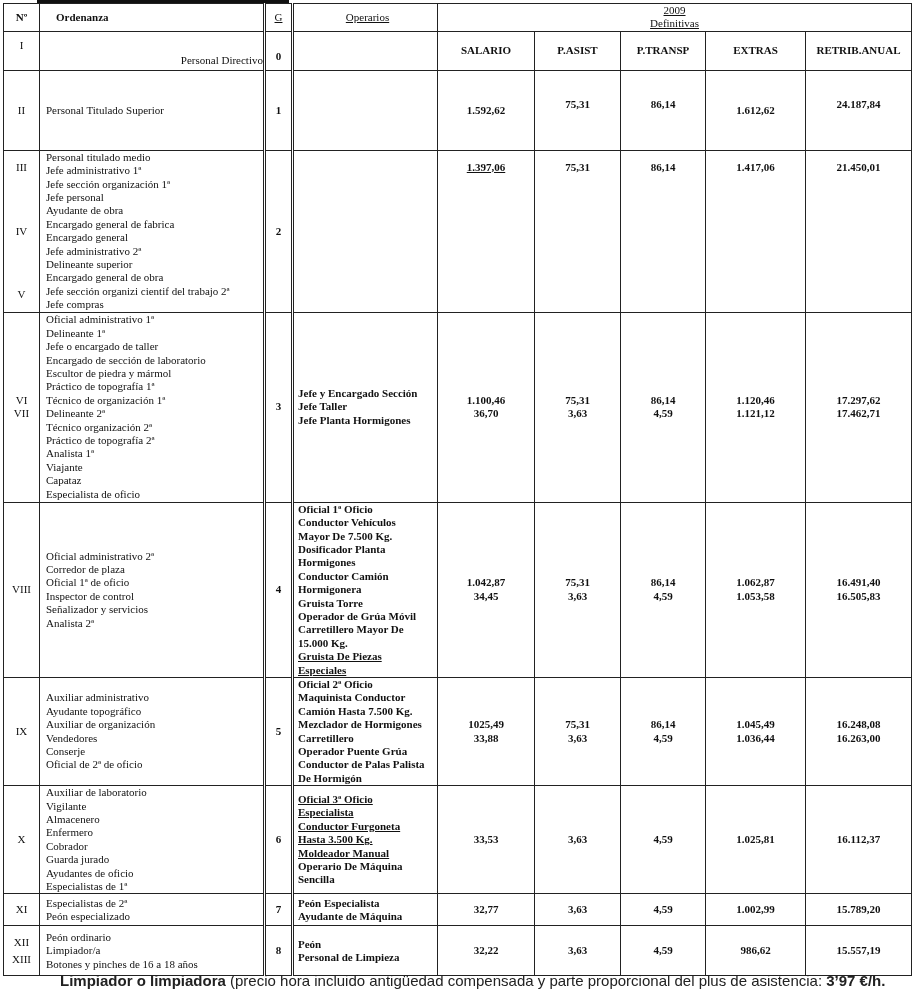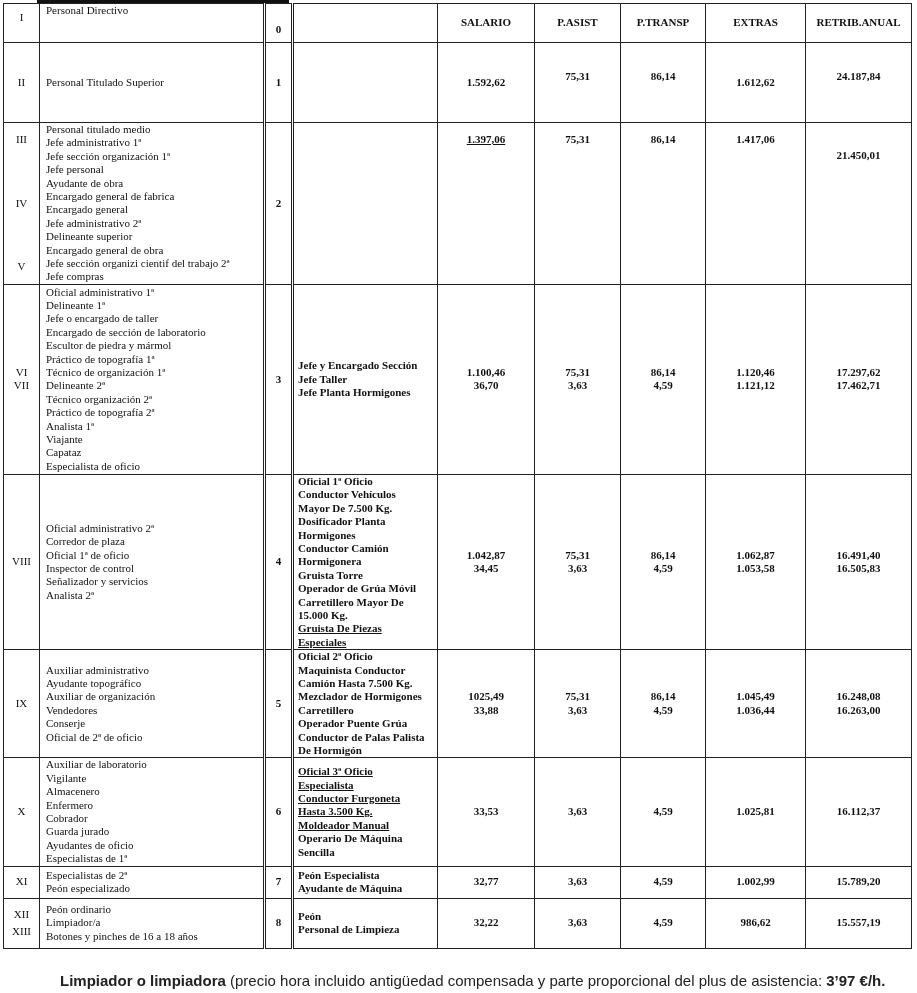--- a/index.html
+++ b/index.html
@@ -36,27 +36,37 @@
       <col style="width:225px">
       <col style="width:28px">
       <col style="width:145px">
     <col style="width:97px">
       <col style="width:86px">
       <col style="width:85px">
       <col style="width:100px">
       <col style="width:106px">
   </colgroup>
   <tbody id="tbody">
+    <tr class="hdr">
+      <td class="c-num">Nº</td>
+      <td class="c-ord">Ordenanza</td>
+      <td class="c-g">G</td>
+      <td class="c-op">Operarios</td>
+      <td colspan="5" class="year">
+        <span>2009</span>
+        <span>Definitivas</span>
+      </td>
+    </tr>
   <tr style="height: 39px;">
         <td class="c-num" style="vertical-align: top; padding-top: 7px;">
           <div class="roman-stack" style="height: auto;">
             <span class="line">I</span>
           </div>
         </td>
-        <td class="c-ord" style="vertical-align: top; padding-top: 0;">
+        <td class="c-ord" style="vertical-align: top; padding-top: 22px; text-align: right;">
           <span class="line">Personal Directivo</span>
         </td>
         <td class="c-g" style="vertical-align: bottom; padding-bottom: 6px;">0</td>
         <td class="c-op"></td>
         <td class="c-val">SALARIO</td>
         <td class="c-val">P.ASIST</td>
         <td class="c-val">P.TRANSP</td>
         <td class="c-val">EXTRAS</td>
         <td class="c-val">RETRIB.ANUAL</td>
       </tr>
@@ -134,21 +144,21 @@
         <td class="c-val" style="vertical-align: top; padding-top: 10px;">
           <div class="valcell">
             <span class="line">86,14</span>
           </div>
         </td>
         <td class="c-val" style="vertical-align: top; padding-top: 10px; text-align: right;">
           <div class="valcell">
             <span class="line">1.417,06</span>
           </div>
         </td>
-        <td class="c-val" style="vertical-align: top; padding-top: 26px;">
+        <td class="c-val" style="vertical-align: top; padding-top: 10px;">
           <div class="valcell">
             <span class="line">21.450,01</span>
           </div>
         </td>
       </tr>
       <tr style="height: 190px;">
         <td class="c-num">
           <div class="roman-stack" style="height: 26px; justify-content: center;">
             <span class="line">VI</span>
             <span class="line">VII</span>

